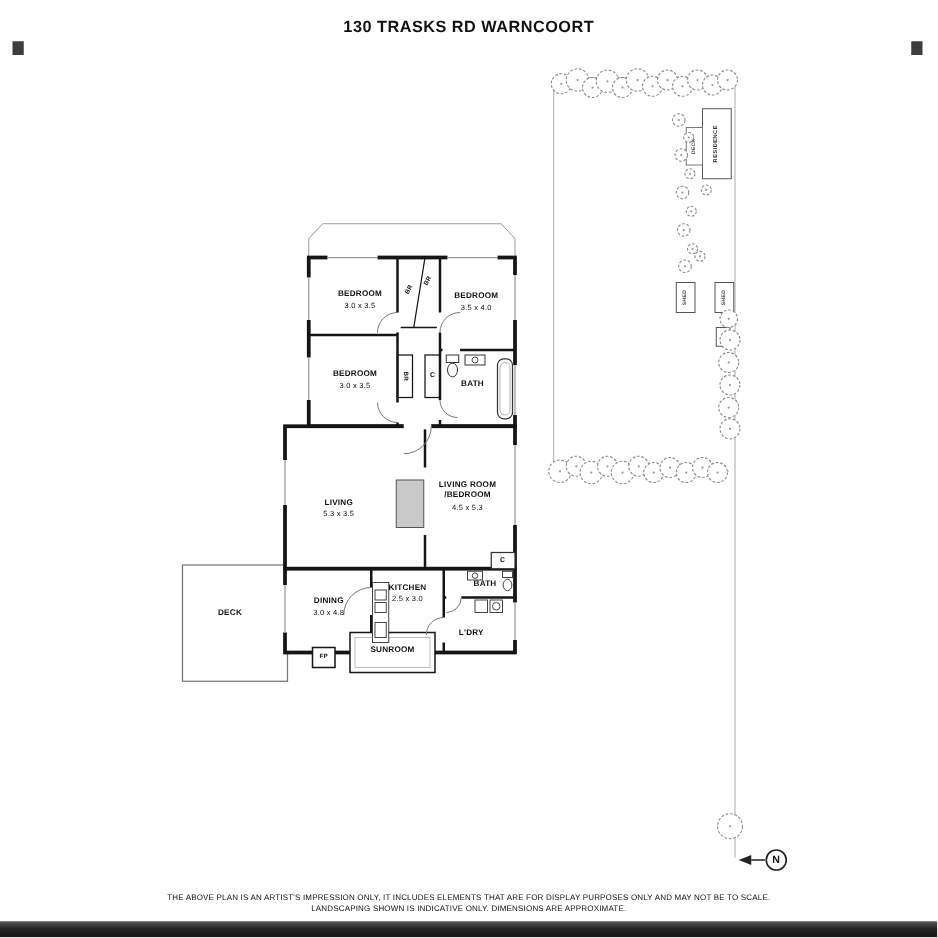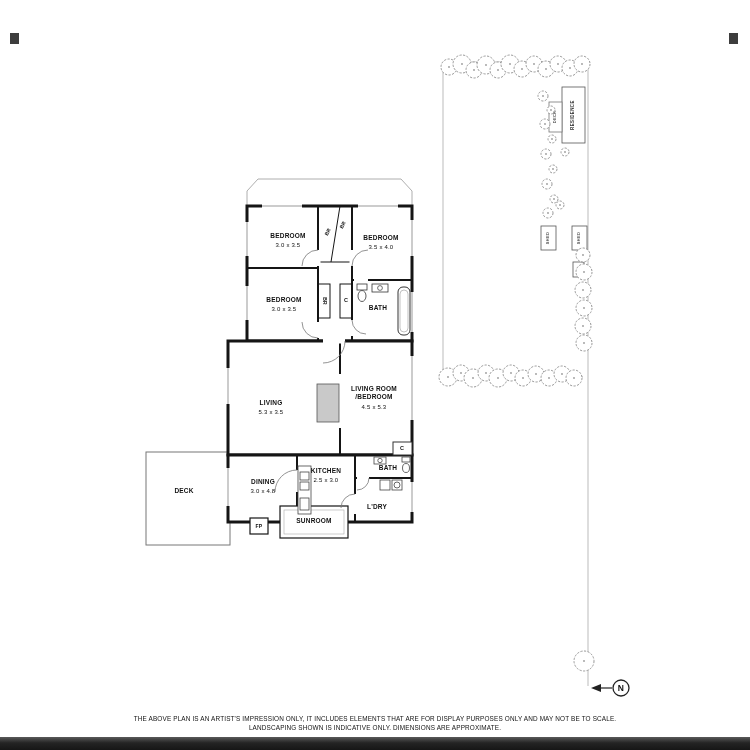--- a/index.html
+++ b/index.html
@@ -241,20 +241,21 @@
       <path d="M297,470 A22,22 0 0 0 275,492"></path>
     </g>
 
     <g>
       <polygon points="591,688 601,684 601,692" fill="#222"></polygon>
       <path d="M601,688 L612,688" stroke="#222" stroke-width="1.2"></path>
       <circle cx="621" cy="688" r="8" fill="#fff" stroke="#222" stroke-width="1.3"></circle>
     </g>
   </svg>
 
+  <div class="lbl title" style="left:375px;top:21px;">130 TRASKS RD WARNCOORT</div>
 
   <div class="lbl name" style="left:288px;top:236px;">BEDROOM</div>
   <div class="lbl dims" style="left:288px;top:245px;">3.0 x 3.5</div>
 
   <div class="lbl name" style="left:381px;top:238px;">BEDROOM</div>
   <div class="lbl dims" style="left:381px;top:247px;">3.5 x 4.0</div>
 
   <div class="lbl name" style="left:284px;top:300px;">BEDROOM</div>
   <div class="lbl dims" style="left:284px;top:309px;">3.0 x 3.5</div>
 

